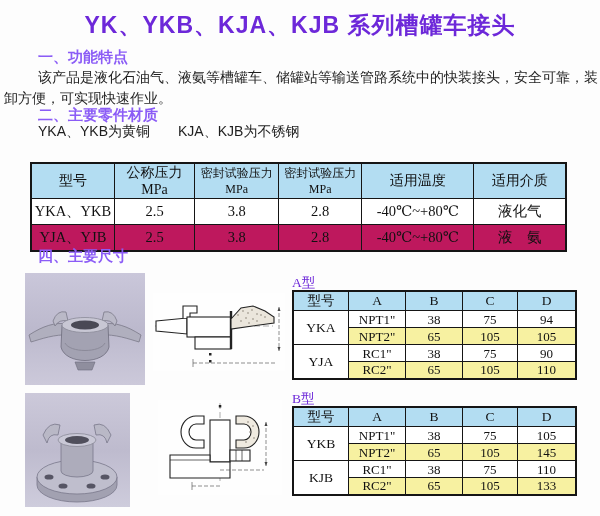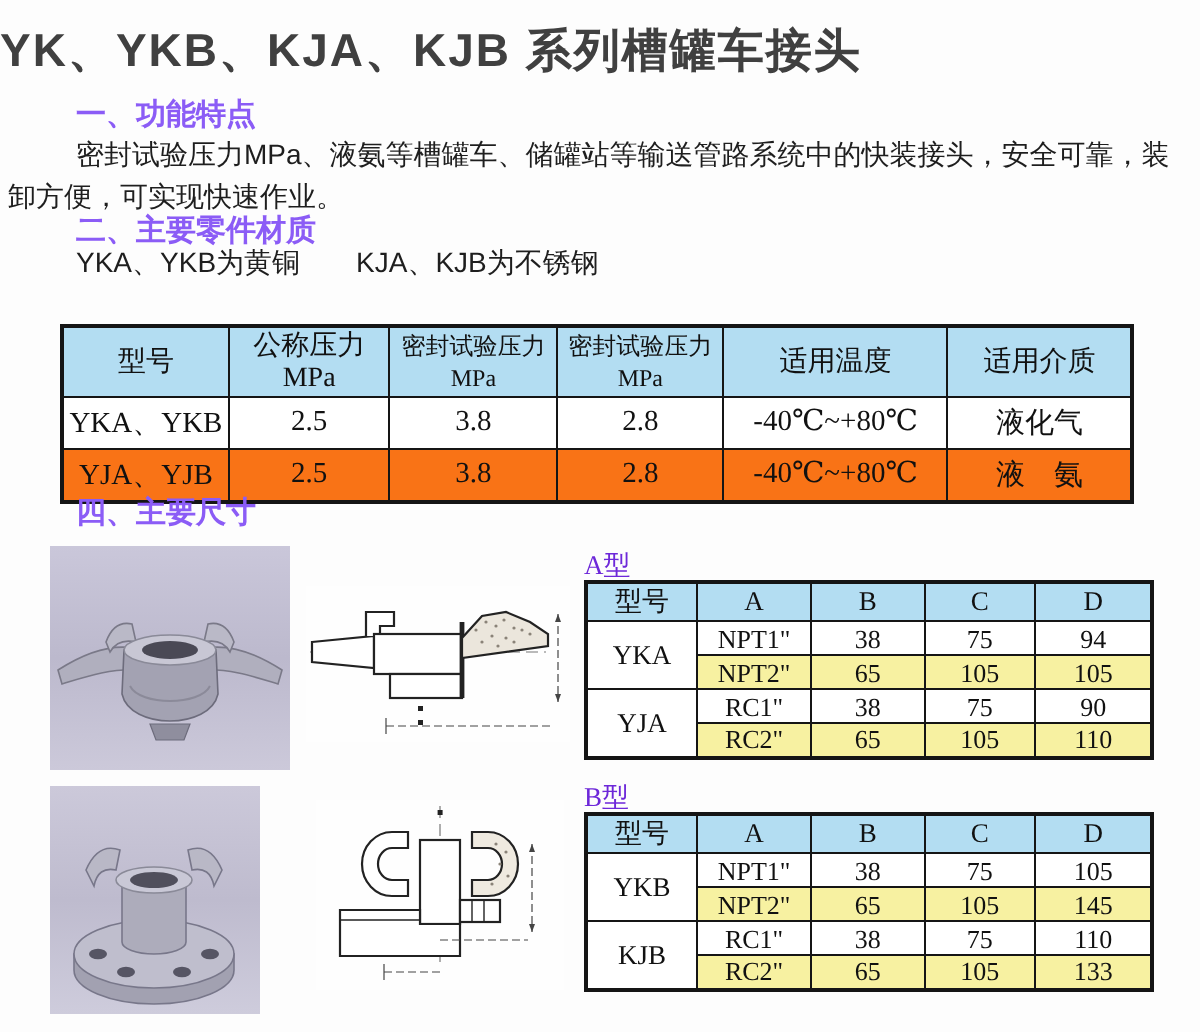--- a/index.html
+++ b/index.html
@@ -1,42 +1,42 @@
 <!DOCTYPE html>
 <html><head>
 <meta charset="utf-8">
 <style>
   * { margin:0; padding:0; box-sizing:border-box; }
   html,body { background:#ffffff; }
   body { font-family:"Liberation Sans","DejaVu Sans",sans-serif; }
   .page { position:relative; width:600px; height:516px; background:#fdfdfd; overflow:hidden; margin:0 auto; }
 
-  .title { position:absolute; top:10px; left:0; width:100%; 
-           font-size:23px; font-weight:bold; color:#404040; letter-spacing:1px; }
+  .title { position:absolute; top:10px; left:0; width:100%; text-align:center;
+           font-size:23px; font-weight:bold; color:#6d28d9; letter-spacing:1px; }
 
   .red-heading { position:absolute; left:38px; font-size:15px; font-weight:bold; color:#8b5cf6; }
   .h-features  { top:48px; }
   .h-materials { top:106px; }
   .h-perf      { top:140px; }
   .h-dims      { top:247px; }
 
   .para { position:absolute; left:4px; top:67px; width:594px; font-size:14px;
           line-height:21px; color:#1e1e1e; text-indent:34px; }
   .materials-line { position:absolute; left:38px; top:123px; font-size:14px; color:#1e1e1e; white-space:pre; }
 
   table { border-collapse:collapse; table-layout:fixed; }
   .perf-table { position:absolute; left:30px; top:162px; width:537px;
                 font-family:"Liberation Serif","DejaVu Serif",serif; }
   .perf-table th, .perf-table td { border:1px solid #151515; text-align:center; vertical-align:middle;
                 font-weight:normal; color:#111; padding:0; }
   .perf-table { border:2px solid #151515; }
   .perf-table th { height:24px; font-size:14px; background:#b3ddf2; }
   .perf-table th.small { font-size:12px; }
   .perf-table td { height:26px; font-size:14.5px; background:#ffffff; }
-  .perf-table tr.row-yellow td { background:#f97316; }
+  .perf-table tr.row-yellow td { background:#be185d; }
 
   .dim-label { position:absolute; font-family:"Liberation Serif","DejaVu Serif",serif;
                font-size:13.5px; color:#6d28d9; }
   .label-a { left:292px; top:274px; }
   .label-b { left:292px; top:390px; }
 
   .dim-table { position:absolute; left:292px; width:285px; border:2px solid #151515;
                font-family:"Liberation Serif","DejaVu Serif",serif; }
   .dim-table-a { top:290px; }
   .dim-table-b { top:406px; }
@@ -53,21 +53,21 @@
   .draw-b  { position:absolute; left:158px; top:400px; width:124px; height:95px; }
 </style>
 </head>
 <body>
 
 <div class="page">
 
   <div class="title">YK、YKB、KJA、KJB 系列槽罐车接头</div>
 
   <div class="red-heading h-features">一、功能特点</div>
-  <div class="para">密封试验压力MPa、液氨等槽罐车、储罐站等输送管路系统中的快装接头，安全可靠，装卸方便，可实现快速作业。</div>
+  <div class="para">该产品是液化石油气、液氨等槽罐车、储罐站等输送管路系统中的快装接头，安全可靠，装卸方便，可实现快速作业。</div>
 
   <div class="red-heading h-materials">二、主要零件材质</div>
   <div class="materials-line">YKA、YKB为黄铜　　KJA、KJB为不锈钢</div>
 
 
   <table class="perf-table">
     <colgroup>
       <col style="width:15.6%">
         <col style="width:15.0%">
         <col style="width:15.7%">

